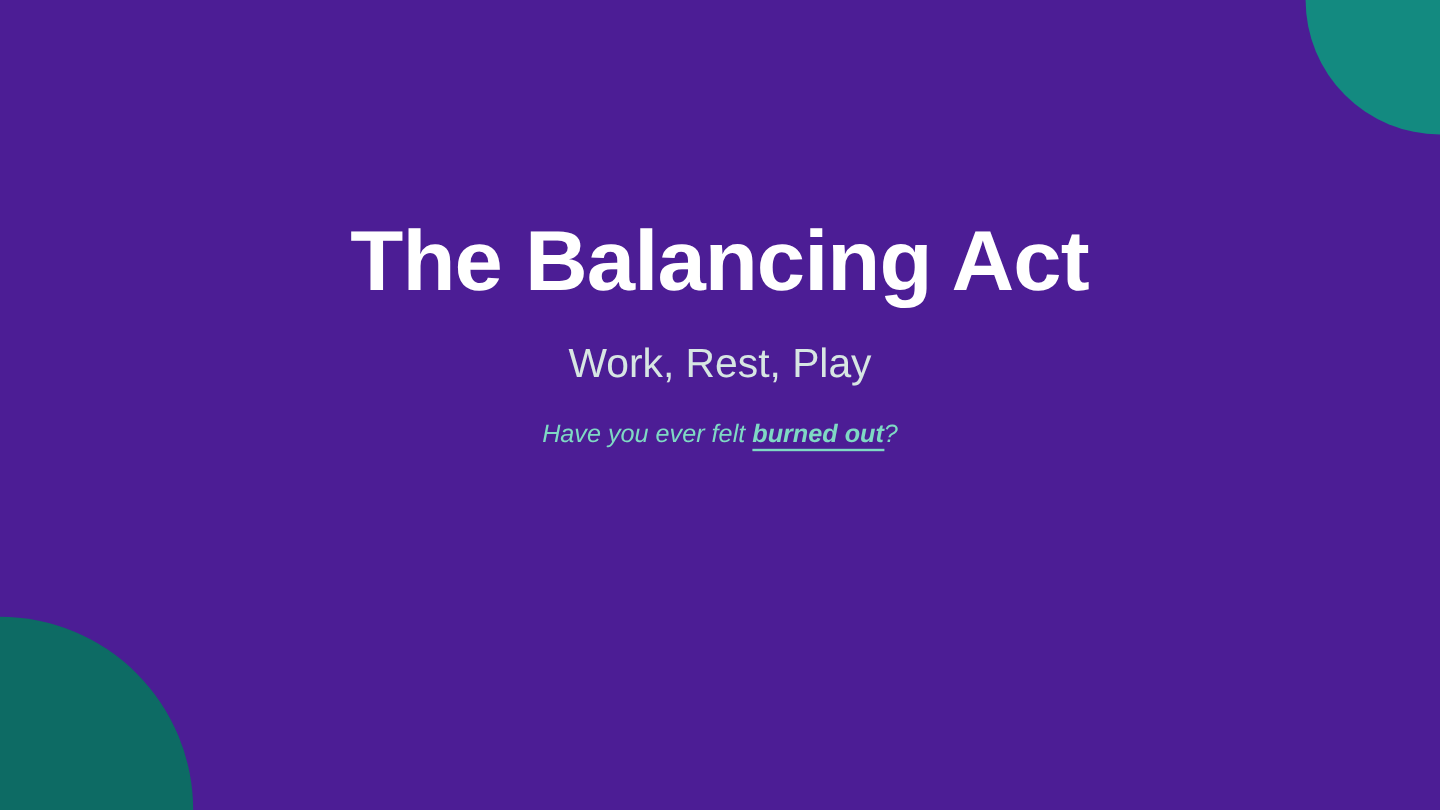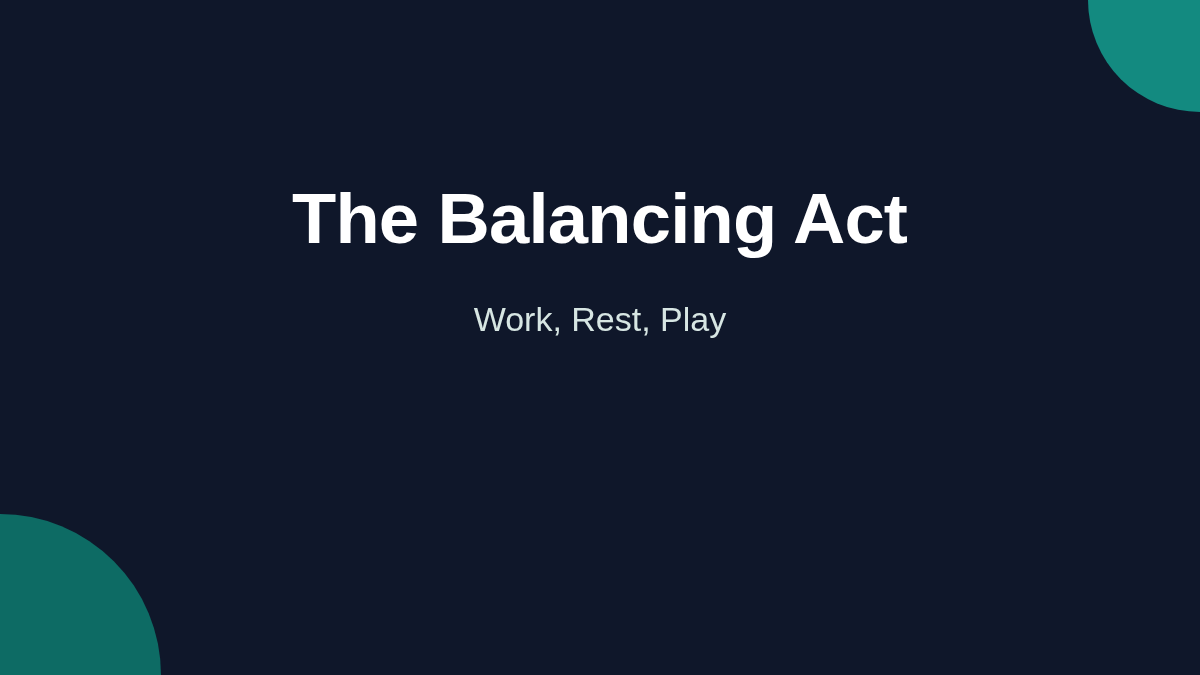--- a/index.html
+++ b/index.html
@@ -12,21 +12,21 @@
     height: 675px;
     overflow: hidden;
     font-family: "Liberation Sans", sans-serif;
     background: #107b73;
   }
 
   #slide {
     position: relative;
     width: 1200px;
     height: 675px;
-    background: #0f172a;
+    background: #4c1d95;
     overflow: hidden;
   }
 
   
   .blob {
     position: absolute;
     border-radius: 50%;
     pointer-events: none;
   }
 
@@ -70,21 +70,21 @@
     margin: 0;
     white-space: nowrap;
     transform: scaleX(1.02);
   }
 
   #subtitle {
     font-size: 34px;
     font-weight: 400;
     color: #d7e6e3;
     line-height: 1.0;
-    margin: 16px;
+    margin: 0;
     padding-top: 32px;
     white-space: nowrap;
   }
 
   .body-line {
     font-size: 21px;
     font-weight: 400;
     color: #f2f7f6;
     line-height: 1.0;
     margin: 0;
@@ -123,15 +123,16 @@
   <div class="blob" id="blob-bl"></div>
 
   <div id="content">
 
     <h1 id="title">The Balancing Act</h1>
 
     <div id="subtitle">Work, Rest, Play</div>
 
 
 
+    <p id="body-line-3"><span>Have you ever felt </span><span id="burnout-emphasis">burned out</span><span>?</span></p>
 
   </div>
 </div>
 
 </body></html>

